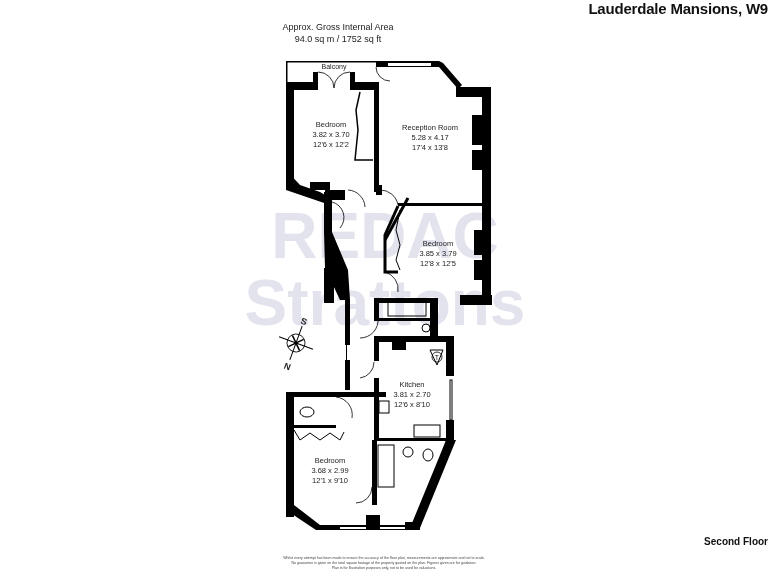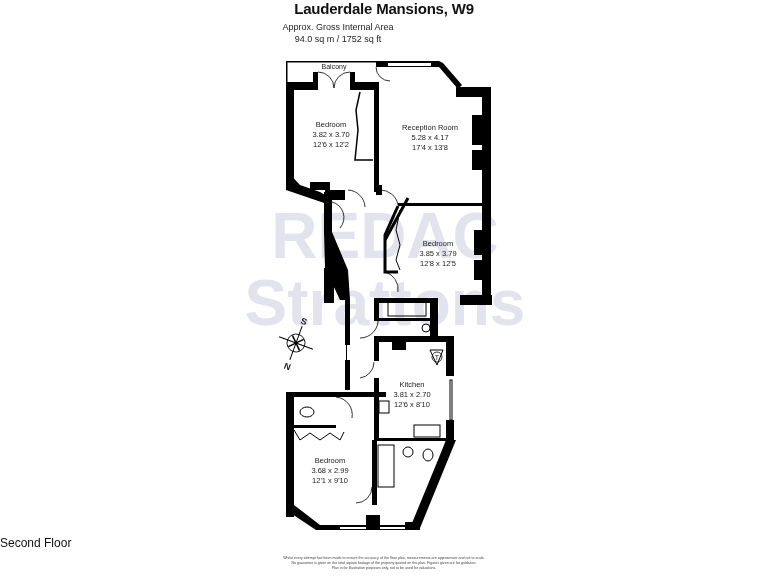--- a/index.html
+++ b/index.html
@@ -1,26 +1,26 @@
 <!DOCTYPE html>
 <html><head>
   <meta charset="utf-8">
   <style>
     html, body { margin: 0; padding: 0; background: #ffffff; }
     body { width: 768px; height: 576px; position: relative; overflow: hidden;
            font-family: "Liberation Sans", sans-serif; color: #111; }
-    .title { position: absolute; left: 0; width: 768px; top: 0; text-align: center;
+    .title { position: absolute; left: 0; width: 768px; top: 0; text-align: right;
              font-size: 15px; font-weight: bold; letter-spacing: -0.2px; }
     .subtitle { position: absolute; left: 0; width: 676px; text-align: center;
                 font-size: 9px; color: #222; }
     .sub1 { top: 22px; }
     .sub2 { top: 34px; }
     svg.plan { position: absolute; left: 0; top: 0; }
-    .floor-label { position: absolute; left: 0; width: 768px; top: 536px; text-align: left;
-                   font-size: 12px; font-weight: normal; }
+    .floor-label { position: absolute; left: 0; width: 768px; top: 536px; text-align: right;
+                   font-size: 10px; font-weight: bold; }
     .disclaimer { position: absolute; left: 0; width: 768px; text-align: center;
                   font-size: 3.6px; color: #444; line-height: 5px; }
     .d1 { top: 556px; } .d2 { top: 561px; } .d3 { top: 566px; }
     .room-text { font-family: "Liberation Sans", sans-serif; font-size: 7.5px; fill: #222; }
     .watermark { font-family: "Liberation Sans", sans-serif; font-weight: bold; fill: #e3e3ee; }
     .compass-letter { font-family: "Liberation Sans", sans-serif; font-size: 9px; fill: #222; font-weight: bold; }
     .small-label { font-family: "Liberation Sans", sans-serif; font-size: 7px; fill: #222; }
   </style>
 </head>
 <body>

